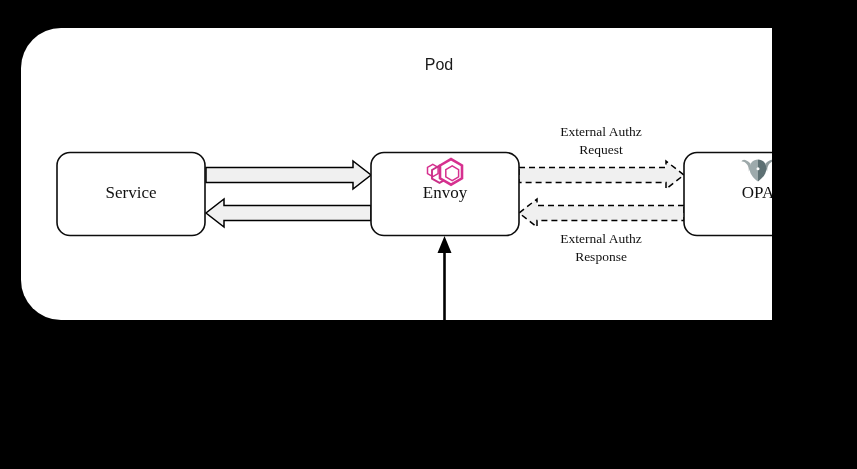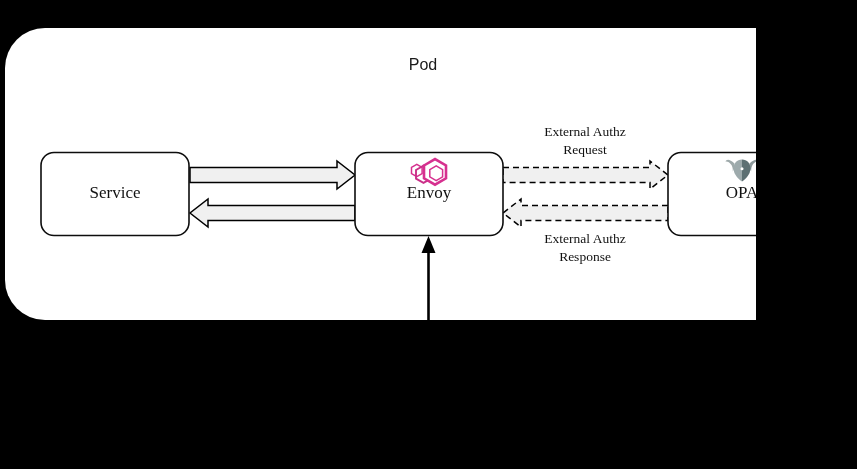--- a/index.html
+++ b/index.html
@@ -7,20 +7,21 @@
     padding: 0;
     background: #000000;
   }
   #canvas {
     position: relative;
     width: 756px;
     height: 469px;
     background: #000000;
     overflow: hidden;
     font-family: "Liberation Serif", "DejaVu Serif", serif;
+    margin-left: 16px;
   }
   #diagram-svg {
     position: absolute;
     left: 0;
     top: 0;
     width: 857px;
     height: 469px;
   }
   .node-label {
     font-family: "Liberation Serif", "DejaVu Serif", serif;

